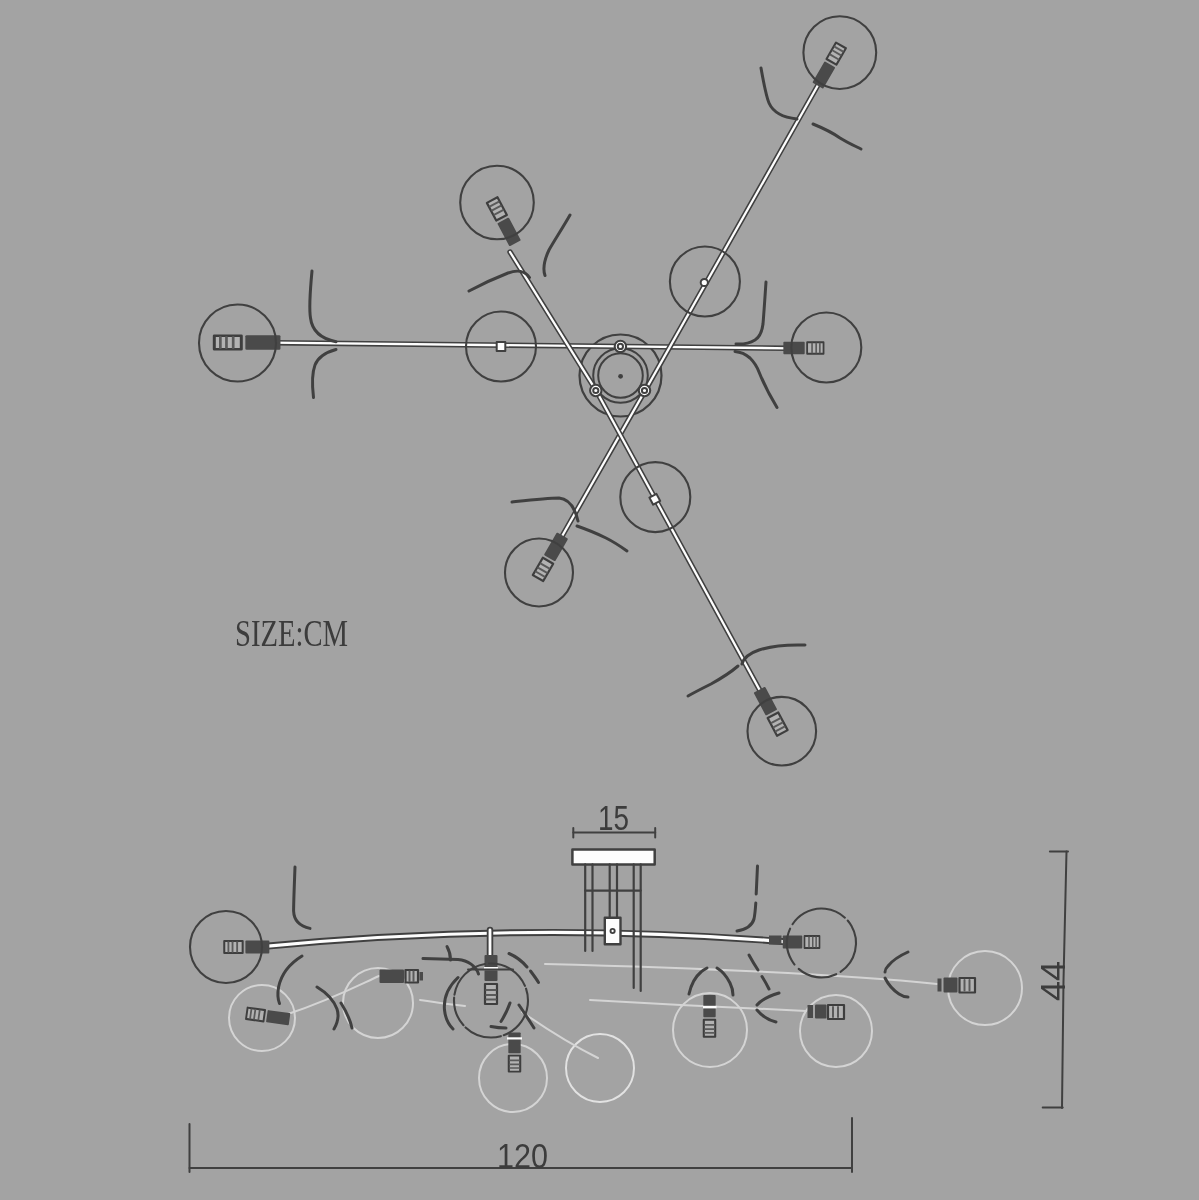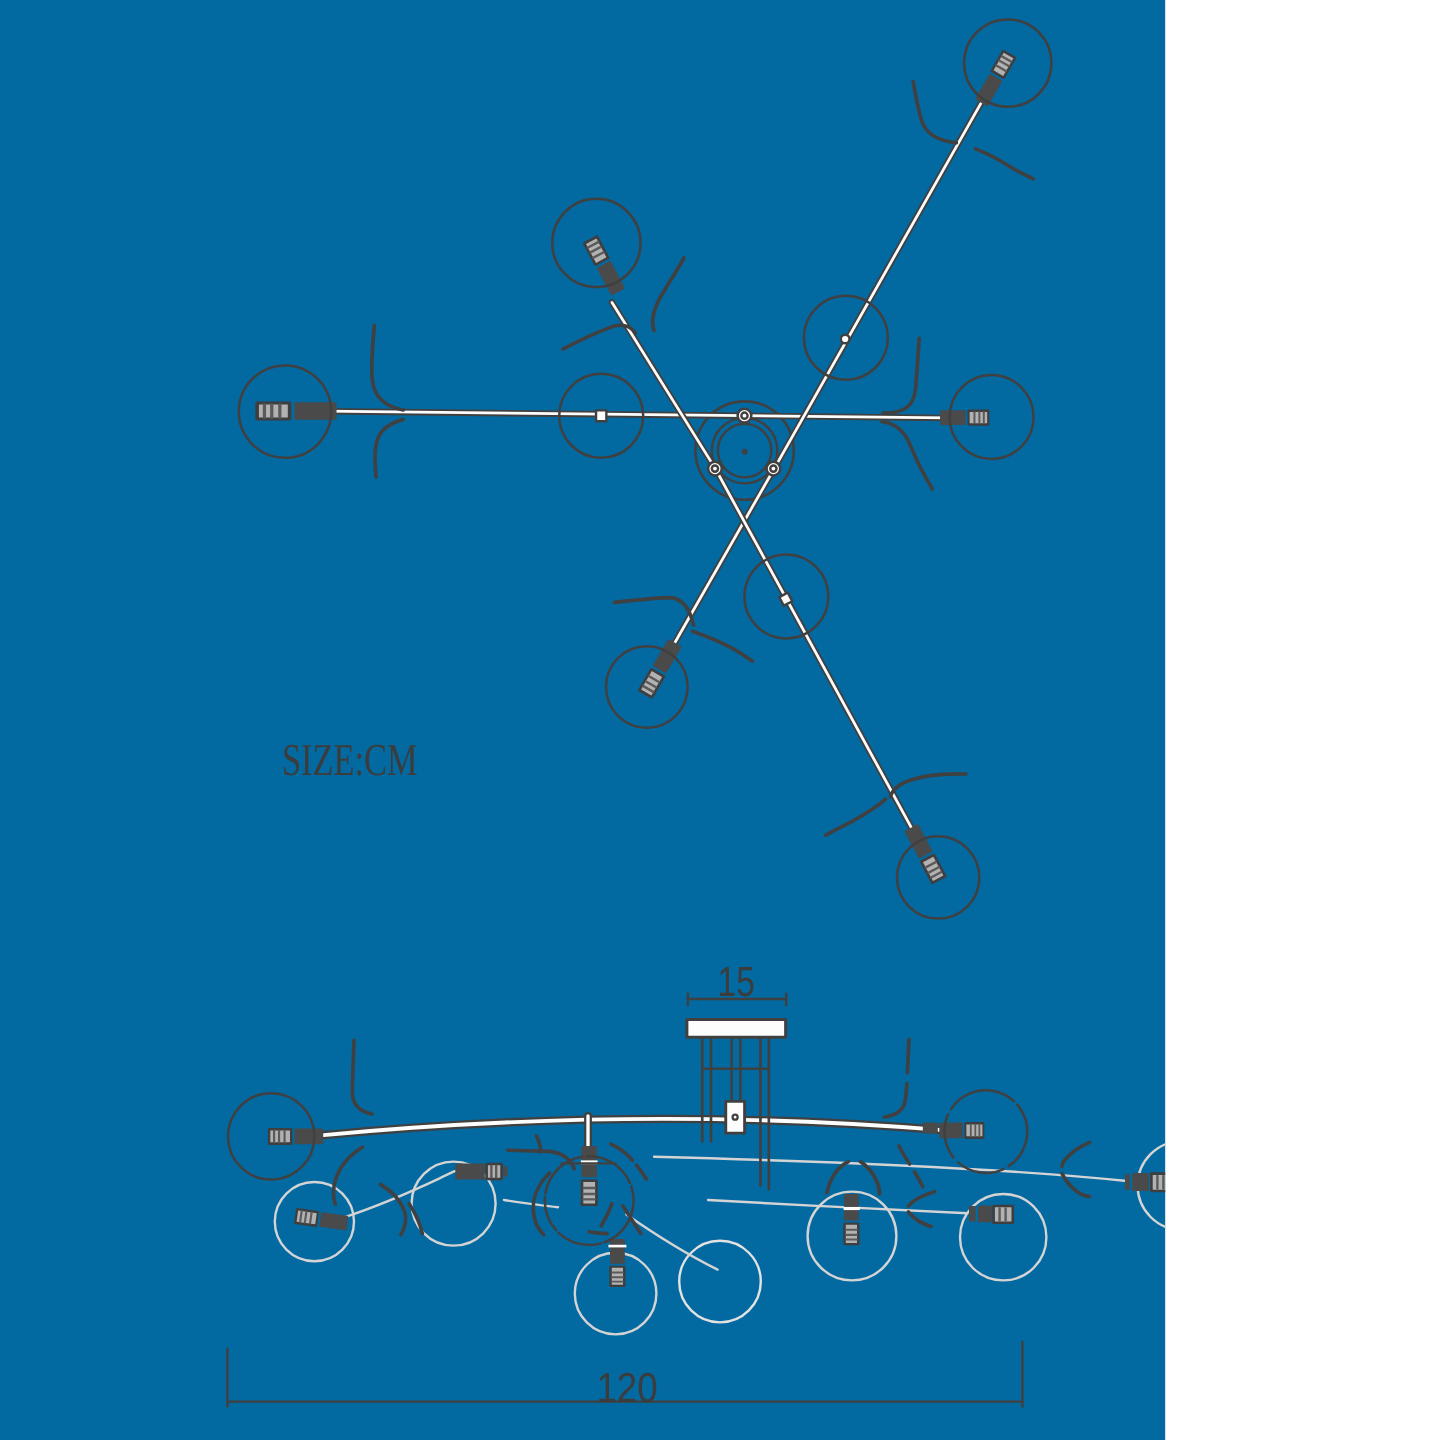--- a/index.html
+++ b/index.html
@@ -1,16 +1,16 @@
 <!DOCTYPE html>
 <html><head>
 <meta charset="utf-8">
 <style>
 html,body{margin:0;padding:0;background:#ffffff;}
-#c{position:relative;width:971px;height:1200px;background:#0369a1;overflow:hidden;}
+#c{position:relative;width:1199px;height:1200px;background:#a3a3a3;overflow:hidden;}
 svg{position:absolute;left:0;top:0;}
 </style>
 </head>
 <body>
 <div id="c">
 <svg width="1199" height="1200" viewBox="0 0 1199 1200" fill="none" stroke-linecap="round" stroke-linejoin="round">
 <defs>
 <g id="bulb">
   <rect x="-27" y="-6.5" width="26" height="13" rx="1" fill="#4a4a4a"></rect>
   <rect x="2" y="-6" width="20" height="12" fill="#b2b2b2" stroke="#3e3e3e" stroke-width="2.2"></rect>

